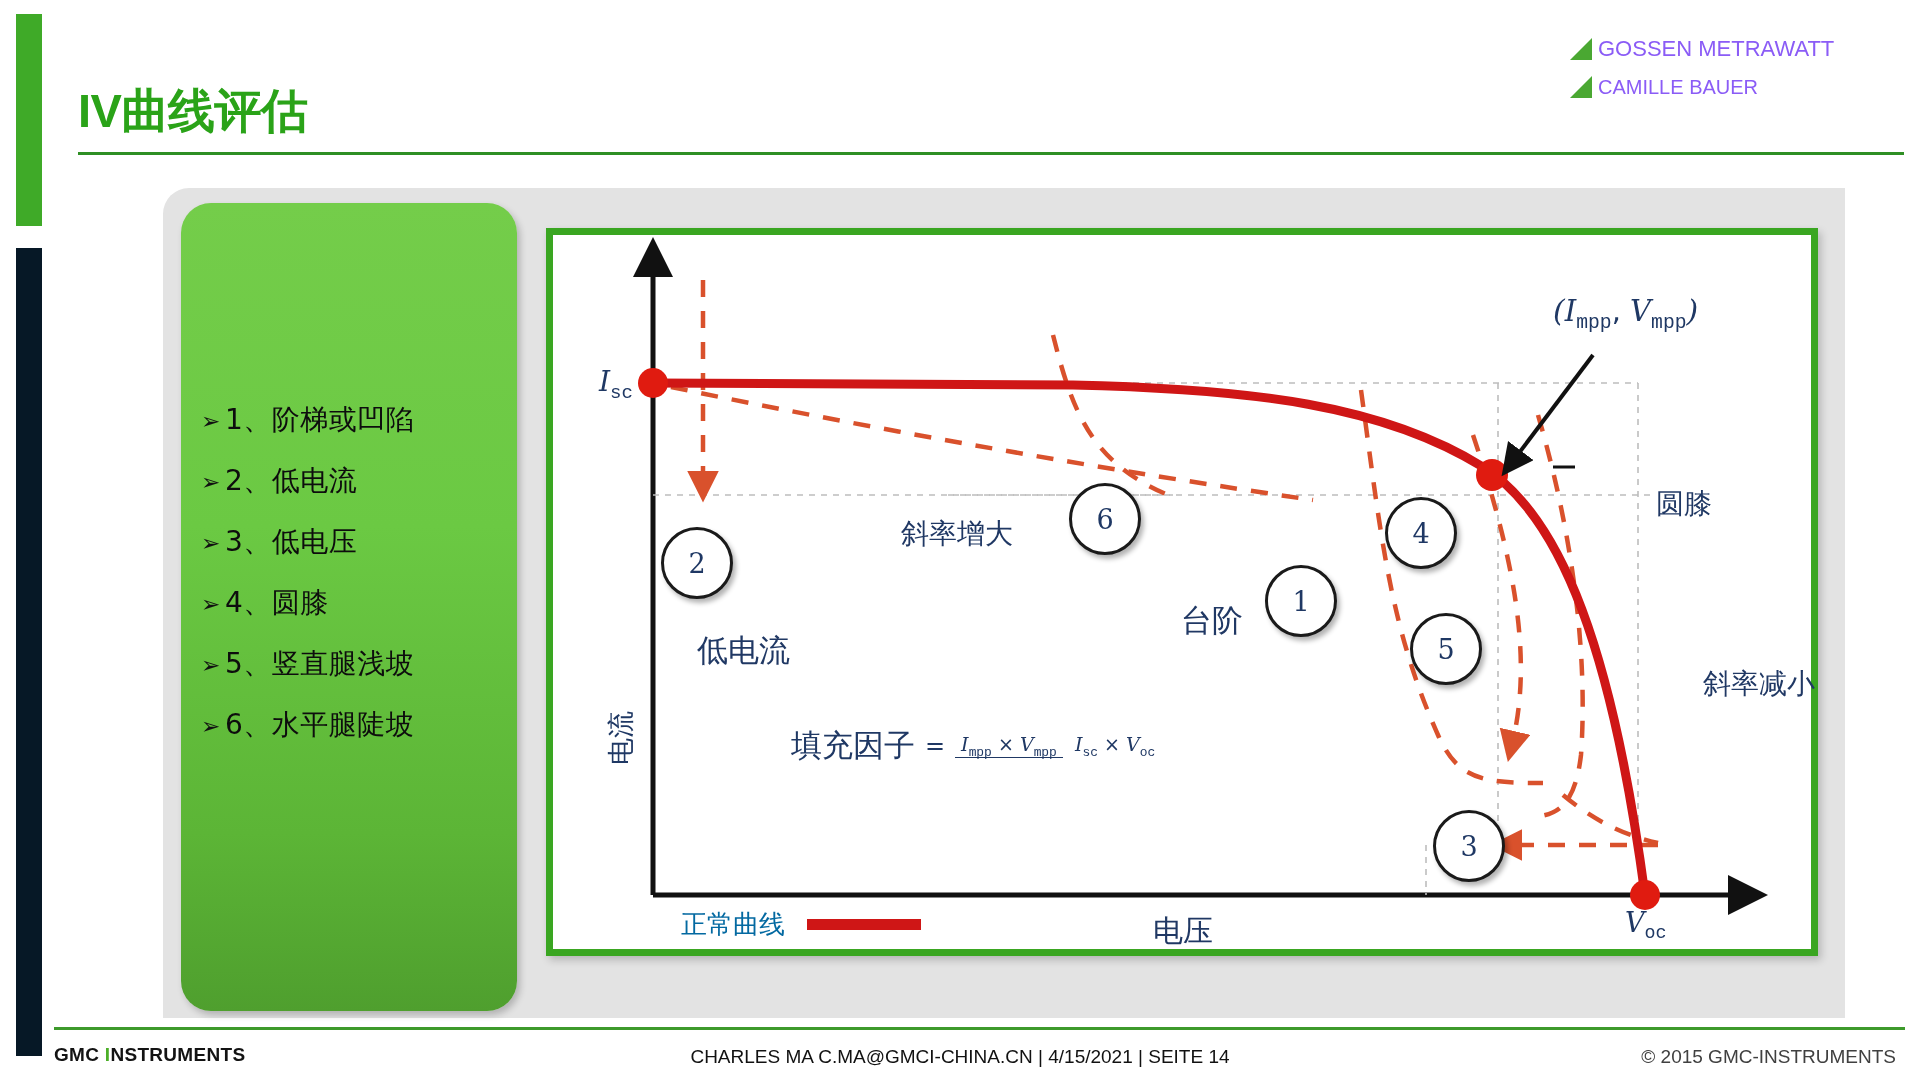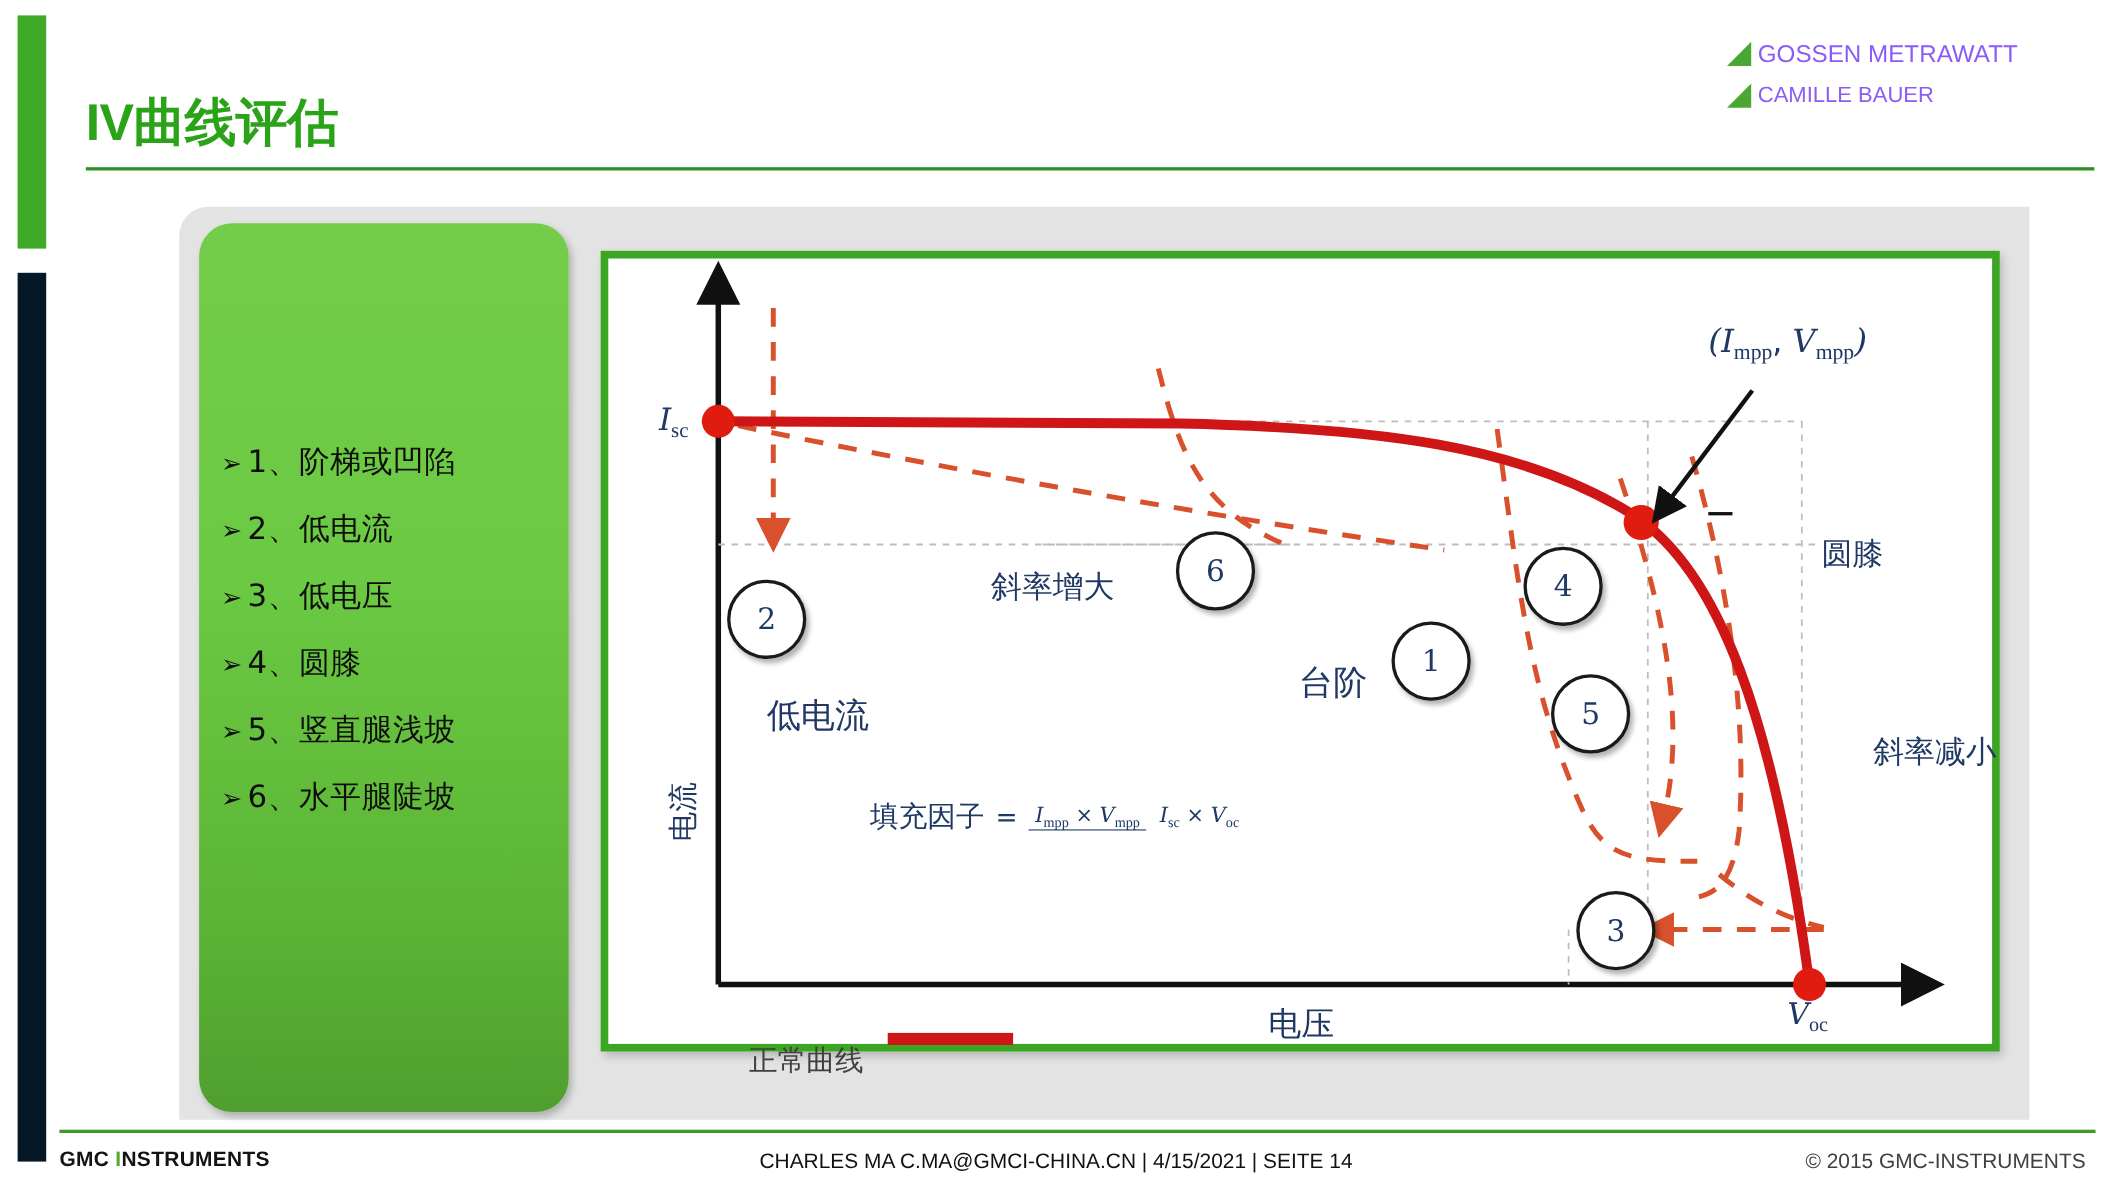--- a/index.html
+++ b/index.html
@@ -146,21 +146,21 @@
   .ctext.cn { color: #203864; }
   .mathi {
     font-family: "DejaVu Serif", serif;
     font-style: italic;
     color: #1f3864;
   }
   .sub {
     font-size: 0.68em;
     font-style: normal;
     vertical-align: sub;
-    font-family: Liberation Serif, serif;
+    font-family: Liberation Mono, monospace;
   }
   .circ-num {
     position: absolute;
     border: 3px solid #1a1a1a;
     background: #ffffff;
     border-radius: 50%;
     display: flex;
     align-items: center;
     justify-content: center;
     font-family: "DejaVu Serif", serif;
@@ -170,38 +170,37 @@
   }
 
   
   .formula {
     position: absolute;
     display: flex;
     align-items: center;
     color: #1f3864;
     font-family: "DejaVu Sans", sans-serif;
   }
-  .formula .lhs { font-size: 26px; margin-right: 10px; }
+  .formula .lhs { font-size: 31px; margin-right: 10px; }
   .formula .eq  { font-size: 24px; margin-right: 10px; }
   .frac { display: inline-block; text-align: center; font-size: 19px; }
   .frac .num { padding: 0 6px 2px 6px; border-bottom: 1.6px solid #1f3864; }
   .frac .den { padding: 2px 6px 0 6px; }
 
   
   .legend {
     position: absolute;
     display: flex;
     align-items: center;
   }
   .legend-label {
     font-size: 26px;
-    color: #404040;
+    color: #0369a1;
     font-family: "DejaVu Sans", sans-serif;
     margin-right: 22px;
-    margin-top: 40px;
   }
   .legend-swatch {
     width: 114px; height: 11px;
     background: #cf1616;
   }
 
   
   .yaxis-label {
     position: absolute;
     transform: rotate(-90deg);

